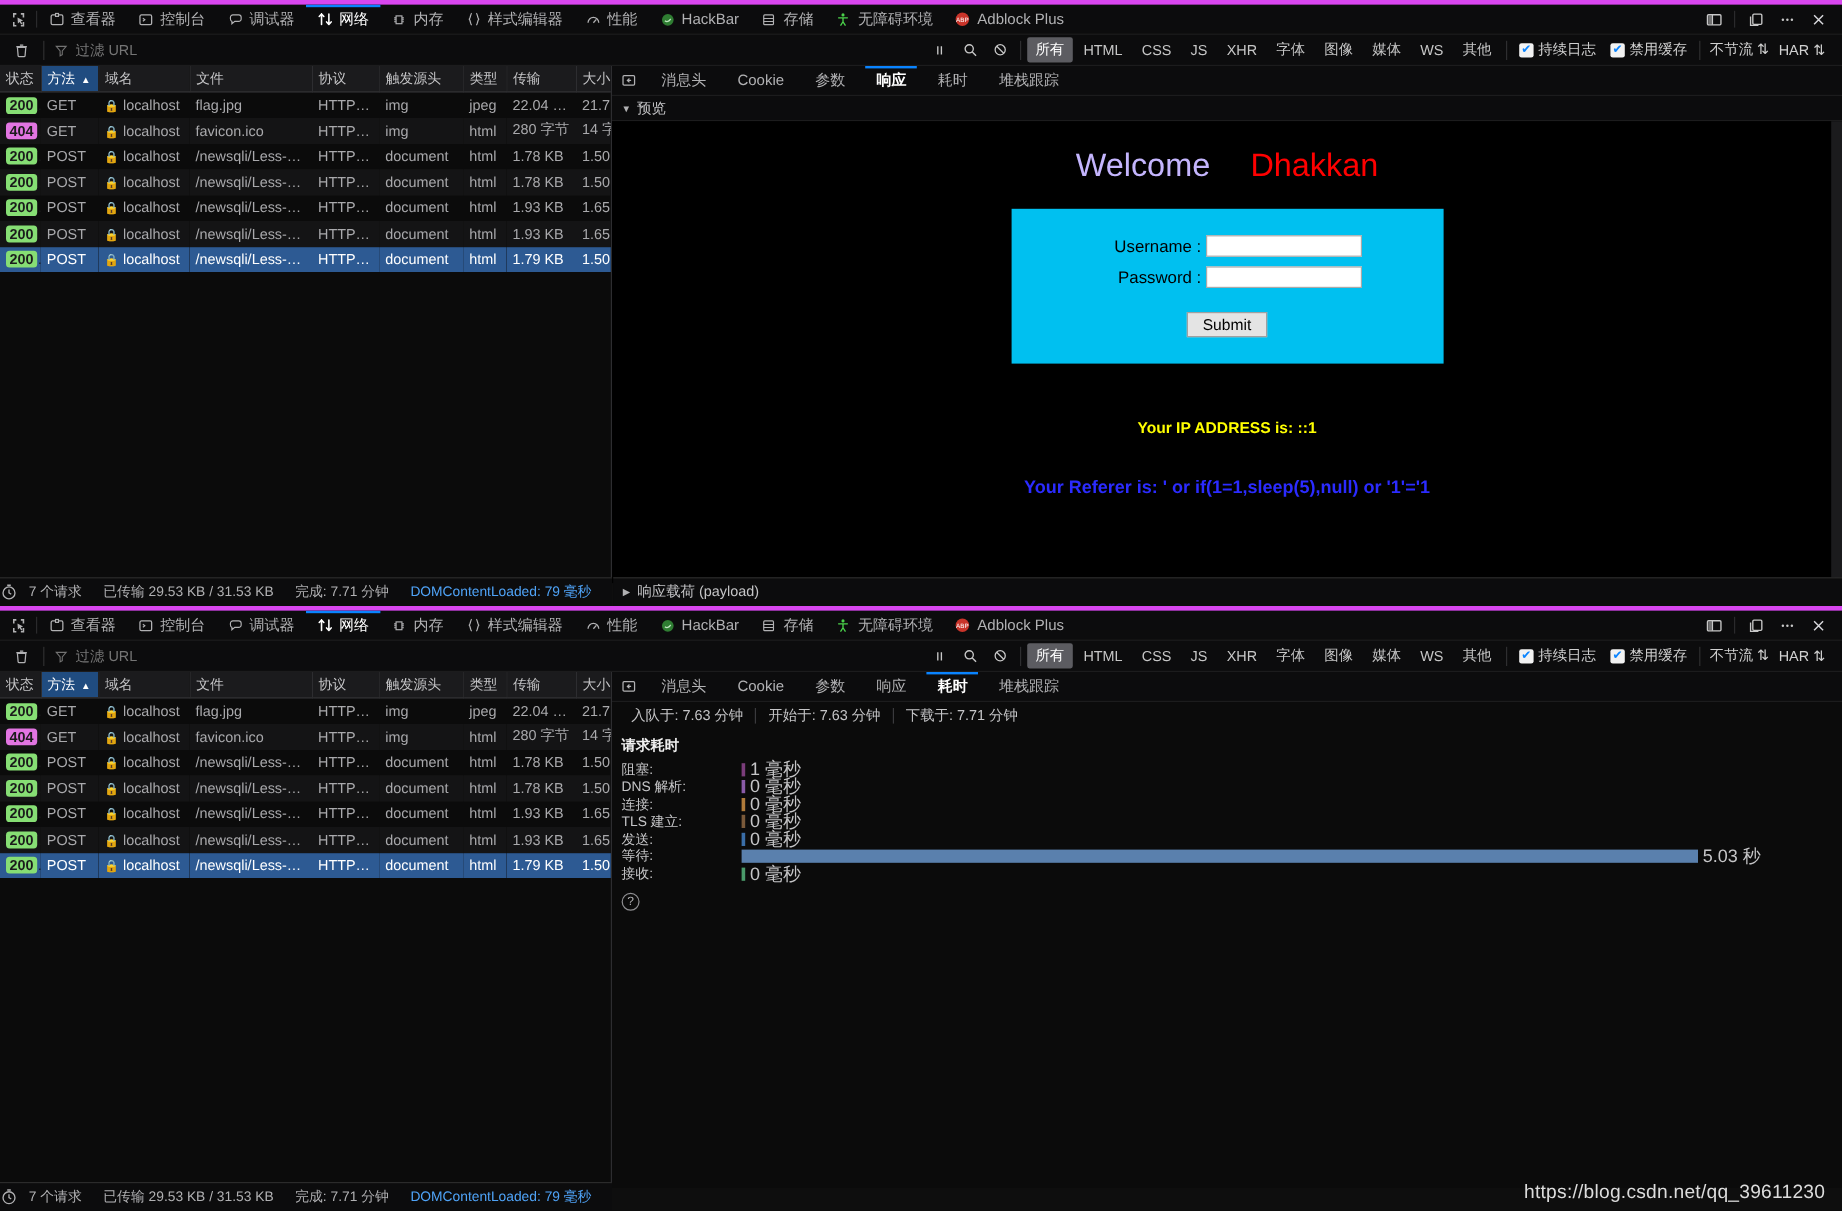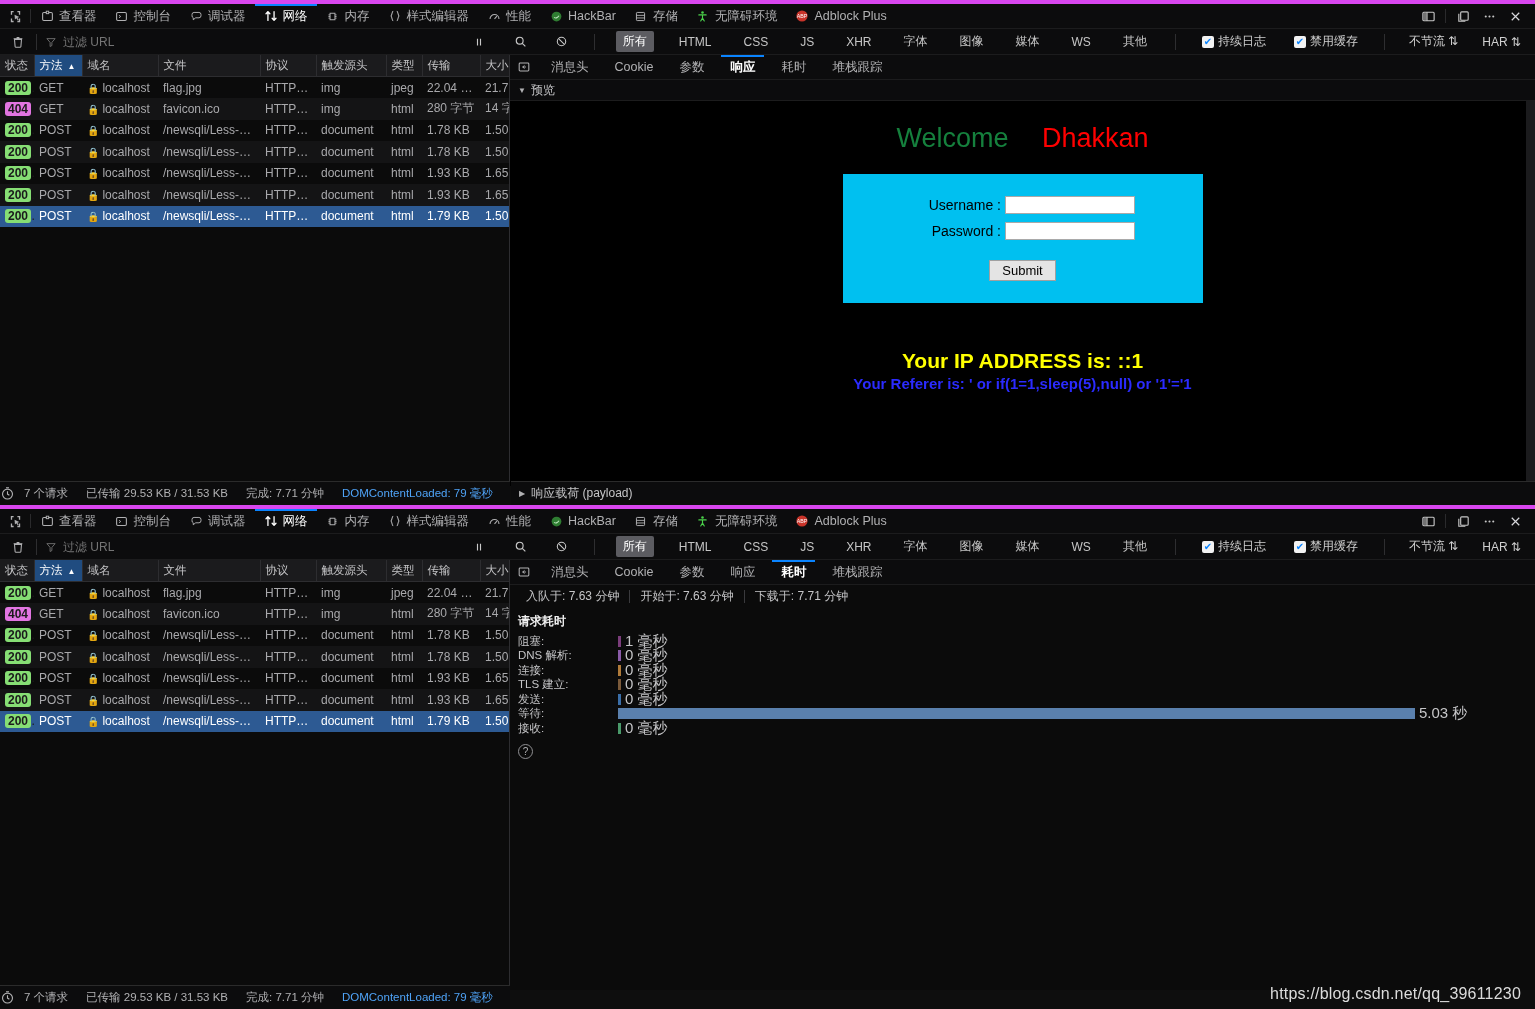--- a/index.html
+++ b/index.html
@@ -56,21 +56,21 @@
   .fb-trash { width: 28px; height: 24px; display: flex; align-items: center; justify-content: center; color: #b1b1b3; }
   .fb-vsep { width: 1px; height: 16px; background: #2e2e30; margin: 0 4px; }
   .fb-filter {
     display: flex; align-items: center; gap: 6px; flex: 0 0 auto;
     color: #737373; padding-left: 4px; width: 200px;
   }
   .fb-filter input {
     background: transparent; border: 0; outline: none; color: #b1b1b3;
     font-family: inherit; font-size: 12px; width: 160px;
   }
-  .fb-right { margin-left: auto; display: flex; align-items: center; gap: 16px; padding-right: 6px; }
+  .fb-right { margin-left: auto; display: flex; align-items: center; gap: 0px; padding-right: 6px; }
   .fb-icbtn { width: 25px; height: 22px; display: flex; align-items: center; justify-content: center; color: #c9c9c9; }
   .fb-type {
     padding: 2px 7px; color: #c6c6c6; font-size: 12px; border-radius: 2px; margin: 0 1px;
   }
   .fb-type.active { background: #5c5c61; color: #ffffff; }
   .fb-check { display: flex; align-items: center; gap: 4px; color: #d0d0d0; padding: 0 6px; font-size: 12px; }
   .cbox {
     width: 12px; height: 12px; background: #f2f2f2; border-radius: 2px;
     display: inline-flex; align-items: center; justify-content: center;
     color: #0a84ff; font-size: 10px; line-height: 1;
@@ -143,39 +143,39 @@
 
   
   .page-preview {
     position: absolute; top: 46px; left: 0; right: 0; bottom: 0;
     background: #000000; overflow: hidden;
   }
   .welcome-line {
     text-align: center; padding-top: 22px;
     font-size: 27px; font-family: "Liberation Sans", sans-serif;
   }
-  .welcome-line .w { color: #15803d; }
+  .welcome-line .w { color: #c4b5fd; }
   .welcome-line .d { color: #ff0000; margin-left: 26px; }
   .login-box {
     width: 360px; margin: 20px auto 0; background: #00c0f0;
     padding: 22px 0 22px; 
   }
   .frow { display: flex; align-items: center; justify-content: center; margin-bottom: 8px; }
   .frow label { color: #000; font-size: 14px; width: 95px; text-align: right; padding-right: 4px; }
   .frow input {
     width: 130px; height: 18px; background: #fff; border: 1px solid #a9a9a9;
     font-family: inherit; font-size: 12px;
   }
   .fsubmit { text-align: center; margin-top: 20px; }
   .fsubmit button {
     background: #e4e4e4; border: 1px solid #a0a0a0; color: #000;
     font-size: 13px; padding: 2px 12px; font-family: inherit;
   }
-  .ipline { text-align: center; color: #ffff00; font-size: 21px; font-weight: bold; margin-top: 46px; }
-  .referline { text-align: center; color: #2b2bff; font-size: 15px; font-weight: bold; margin-top: 2px; }
+  .ipline { text-align: center; color: #ffff00; font-size: 13px; font-weight: bold; margin-top: 46px; }
+  .referline { text-align: center; color: #2b2bff; font-size: 15px; font-weight: bold; margin-top: 34px; }
 
   
   .timing-head {
     display: flex; align-items: center; gap: 0; height: 22px;
     padding: 0 6px; color: #c5c5c7; font-size: 12px;
   }
   .timing-head .seg { padding: 0 10px; }
   .timing-head .vs { width: 1px; height: 13px; background: #3a3a3d; }
   .timing-title { color: #f0f0f0; font-weight: bold; font-size: 12px; padding: 6px 0 4px 8px; }
   .timing-rows { padding-left: 8px; }

